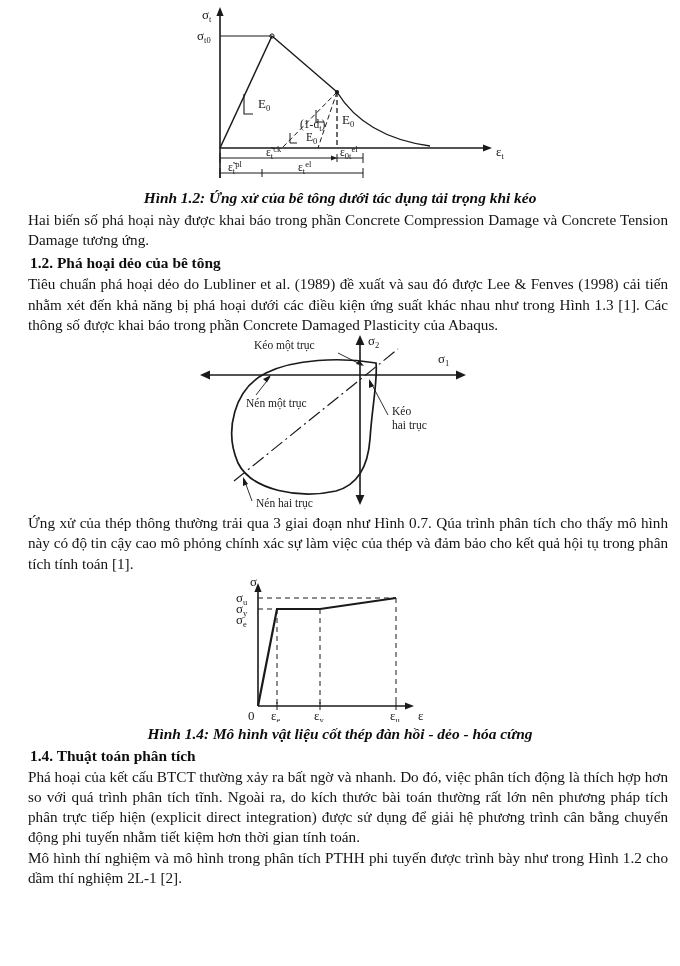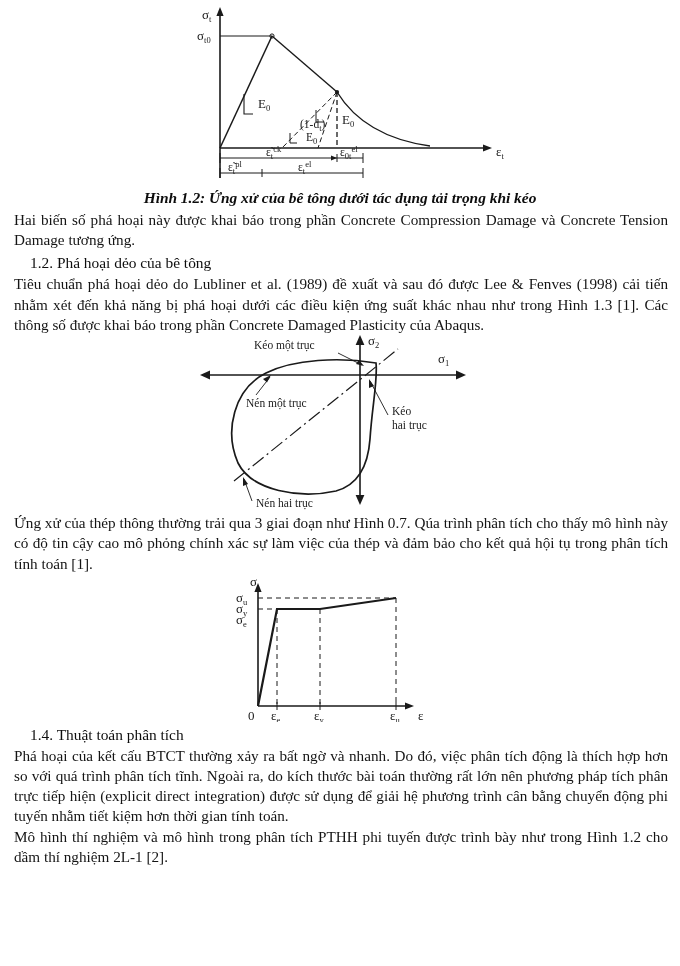--- a/index.html
+++ b/index.html
@@ -19,33 +19,33 @@
     position: relative;
     width: 680px;
     height: 966px;
     padding: 0;
     box-sizing: border-box;
   }
   .body-text {
     font-size: 15.2px;
     line-height: 1.33;
     text-align: justify;
-    margin: 0 12px 0 14px;
+    margin: 0 12px 0 28px;
     color: #141414;
   }
   .caption {
     text-align: center;
     font-weight: bold;
     font-style: italic;
     font-size: 15.4px;
     margin: 3px 0 3px 0;
     color: #0d0d0d;
   }
   .heading {
-    font-weight: normal;
+    font-weight: bold;
     font-size: 15.4px;
     margin: 4px 0 2px 30px;
     color: #0d0d0d;
   }
   .ital { }
   .fig-wrap {
     width: 680px;
     display: flex;
     justify-content: center;
     align-items: flex-start;
@@ -205,20 +205,21 @@
       <text class="sym" x="26" y="28">σ<tspan class="sub" dy="3">u</tspan></text>
       <text class="sym" x="26" y="39">σ<tspan class="sub" dy="3">y</tspan></text>
       <text class="sym" x="26" y="50">σ<tspan class="sub" dy="3">e</tspan></text>
 
       <text class="sym" x="61" y="146">ε<tspan class="sub" dy="3">e</tspan></text>
       <text class="sym" x="104" y="146">ε<tspan class="sub" dy="3">y</tspan></text>
       <text class="sym" x="180" y="146">ε<tspan class="sub" dy="3">u</tspan></text>
     </svg>
   </div>
 
+  <div class="caption">Hình 1.4: Mô hình vật liệu cốt thép đàn hồi - dẻo - hóa cứng</div>
 
   <div class="heading">1.4. Thuật toán phân tích</div>
 
   <p class="body-text">Phá hoại của kết cấu BTCT thường xảy ra bất ngờ và nhanh. Do đó, việc phân tích động là thích hợp hơn so với quá trình phân tích tĩnh. Ngoài ra, do kích thước bài toán thường rất lớn nên phương pháp tích phân trực tiếp hiện (explicit direct integration) được sử dụng để giải hệ phương trình cân bằng chuyển động phi tuyến nhằm tiết kiệm hơn thời gian tính toán.</p>
 
   <p class="body-text"><span>Mô hình thí nghiệm và mô hình trong phân tích PTHH phi tuyến được trình bày như trong </span><span class="ital">Hình 1.2</span><span> cho dầm thí nghiệm 2L-1 [2].</span></p>
 
 </div>
 
 </body></html>

